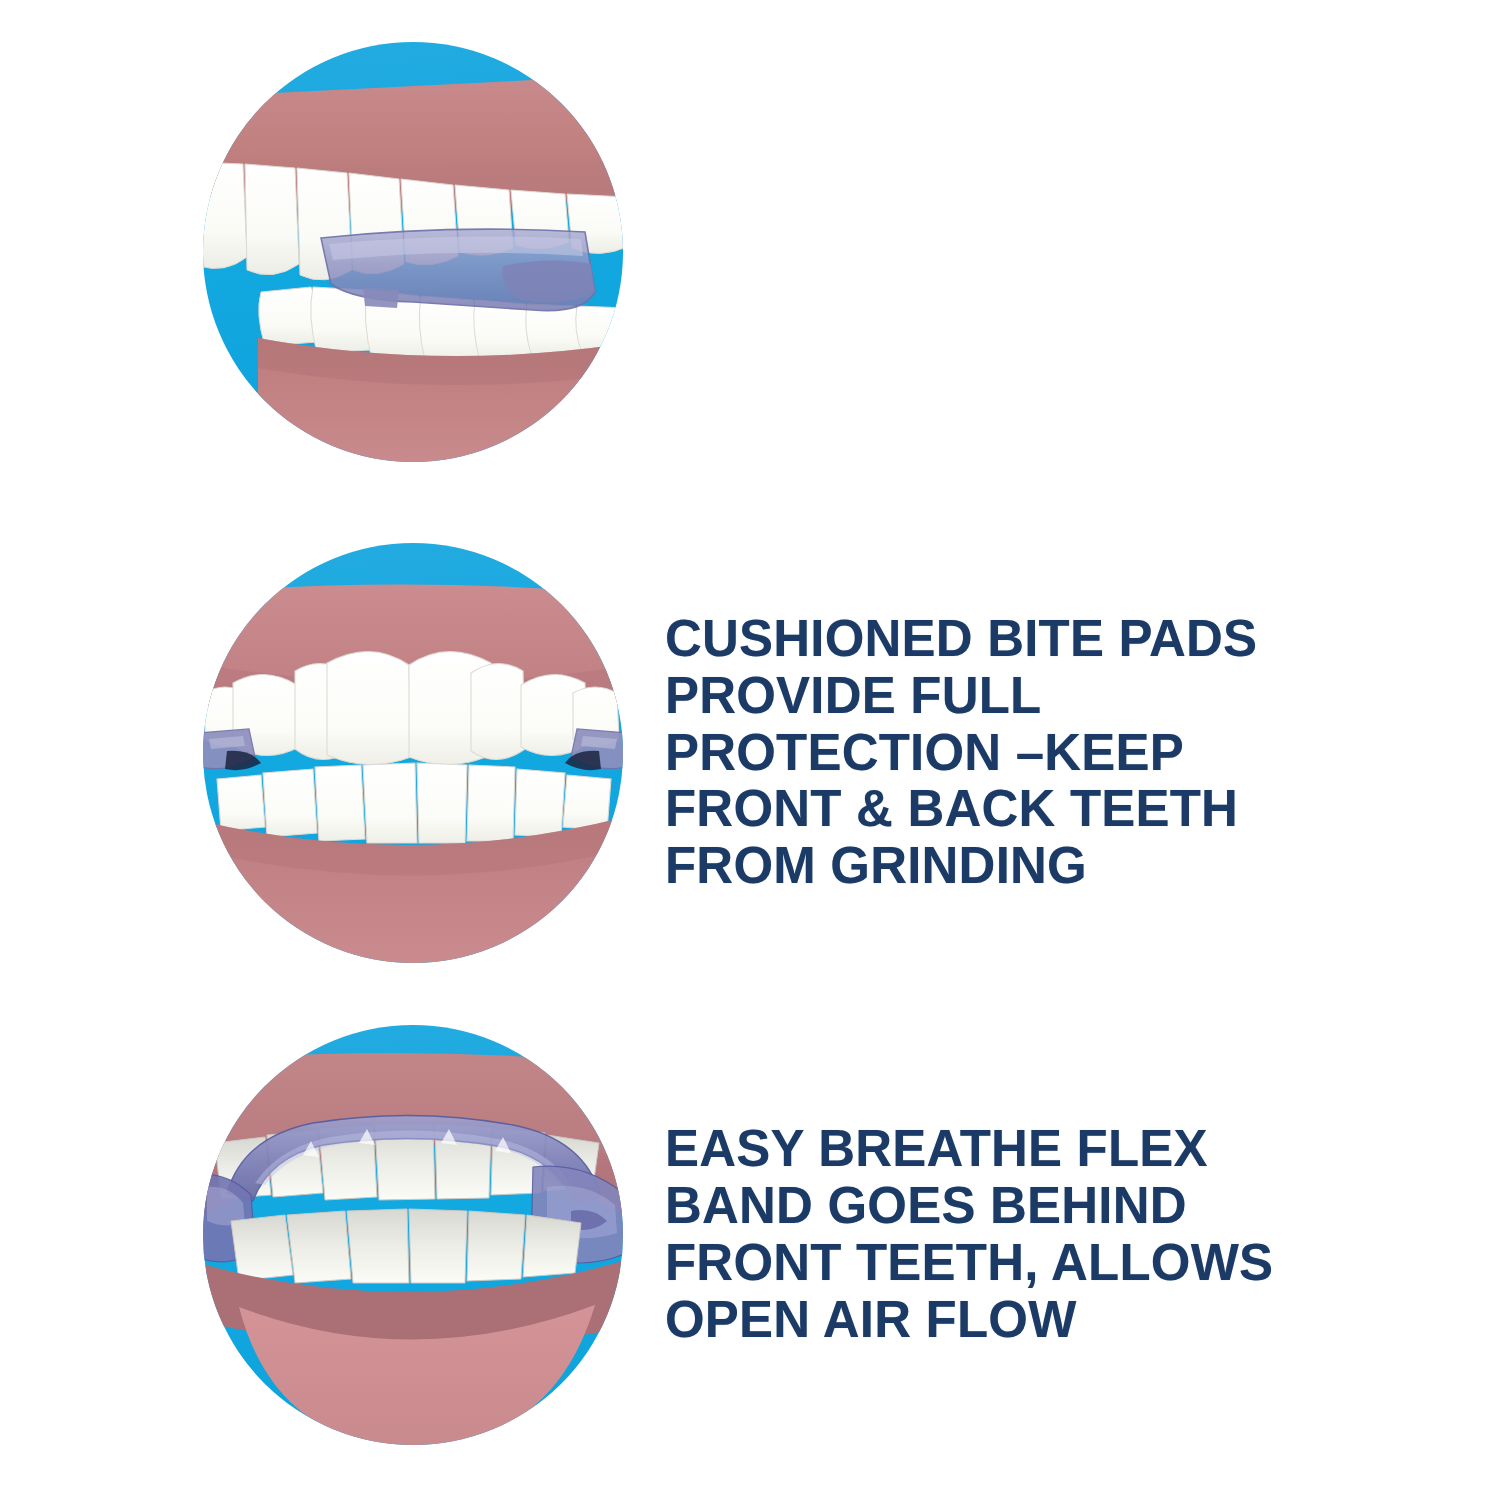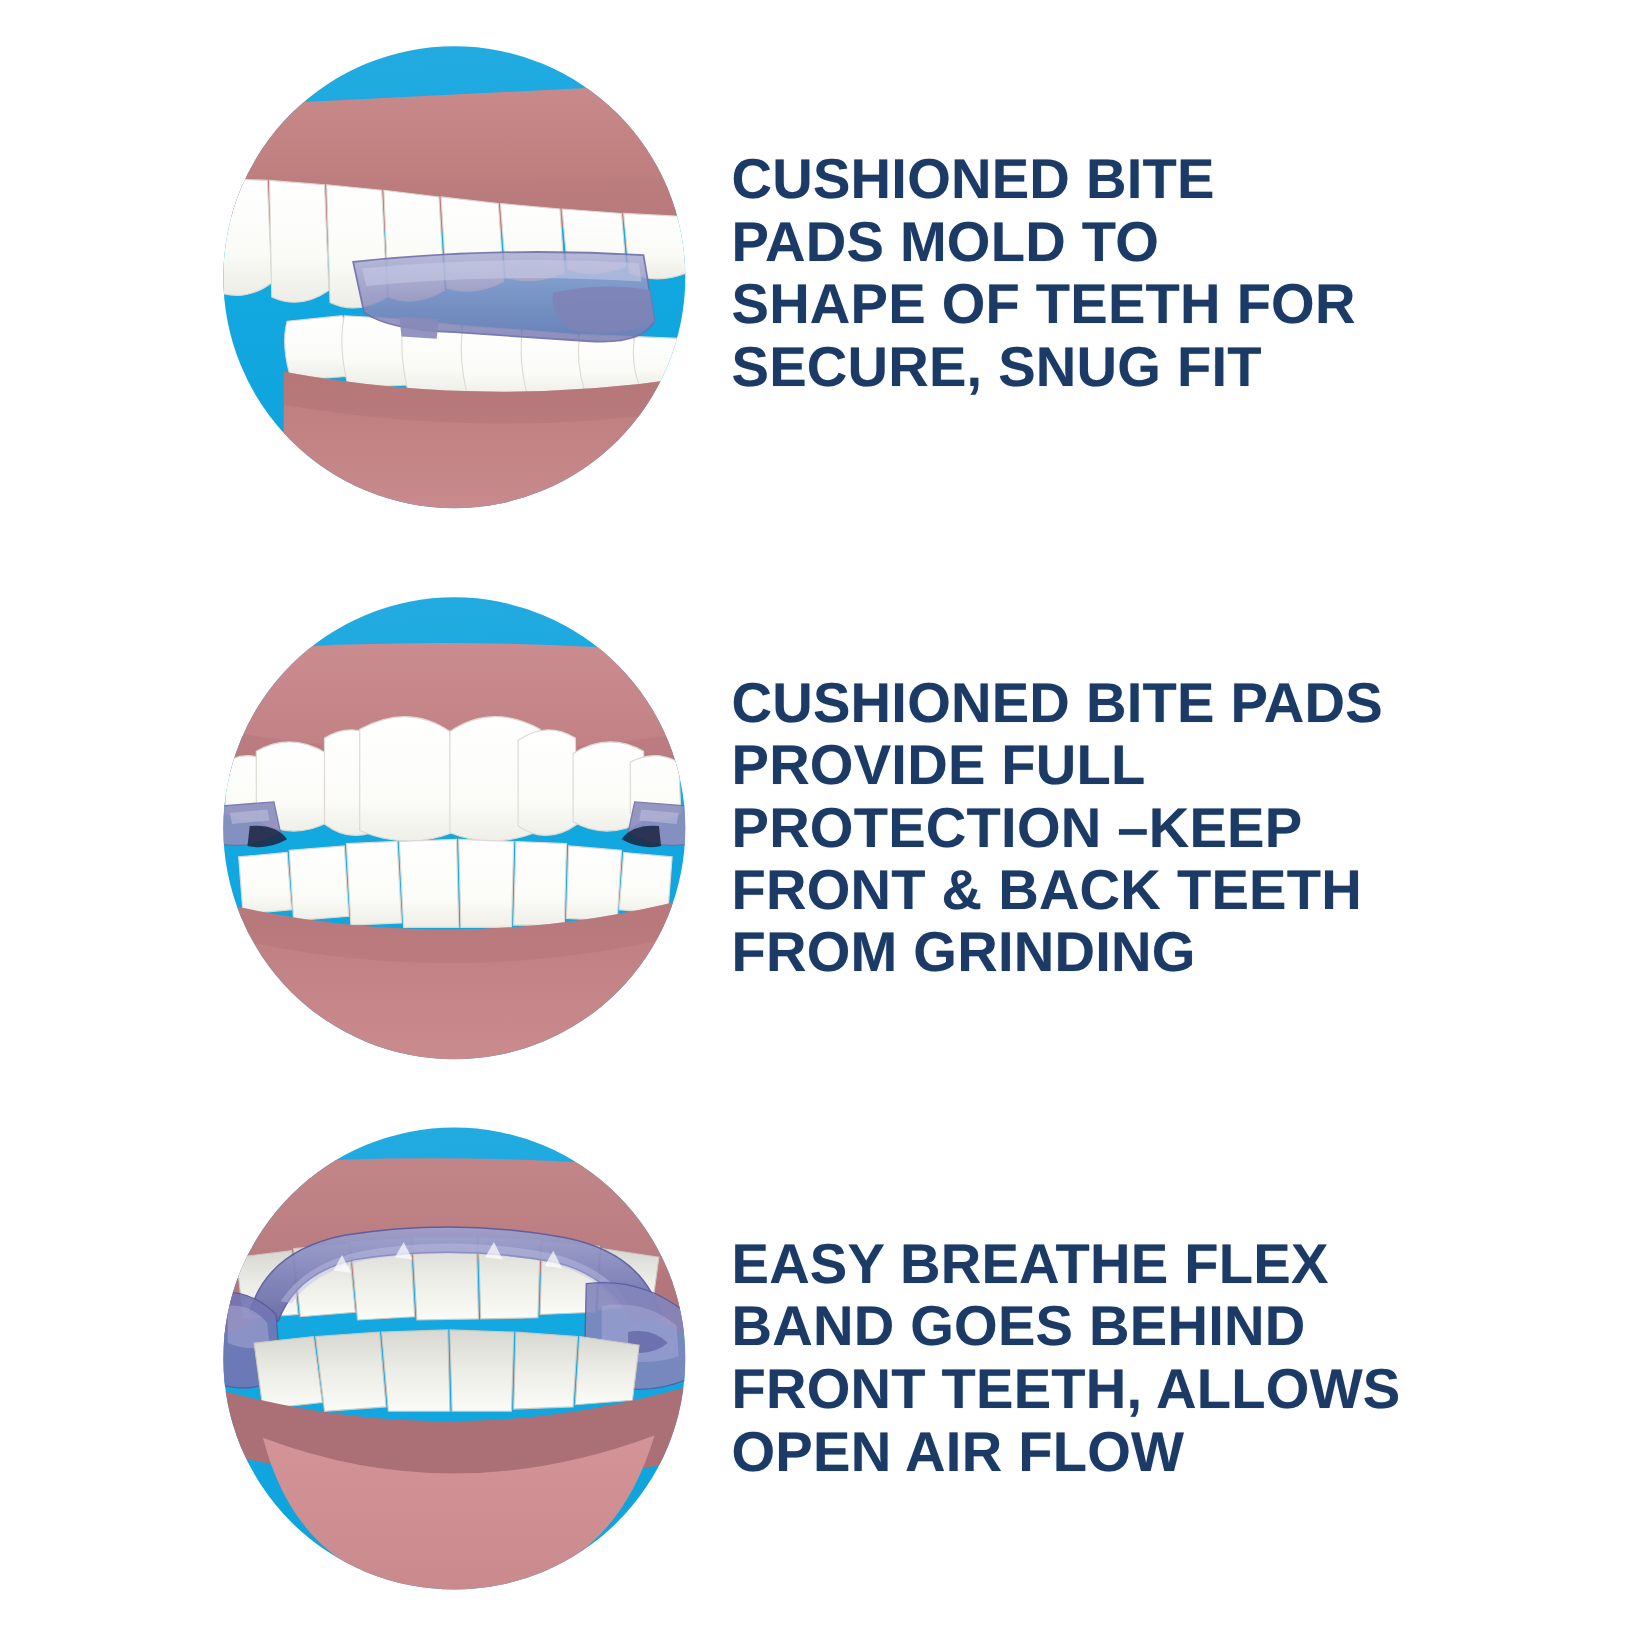--- a/index.html
+++ b/index.html
@@ -129,24 +129,20 @@
 
           <path d="M 126 202 Q 250 190 378 197 L 380 214 Q 250 206 130 218 Z" fill="#C8CAE6" opacity="0.55"></path>
 
           <path d="M 300 224 Q 348 214 388 222 L 392 250 Q 360 266 318 258 Q 296 246 300 224 Z" fill="#7F82B6" opacity="0.85"></path>
 
           <path d="M 160 246 L 196 248 L 194 266 L 162 264 Z" fill="#878AB9" opacity="0.9"></path>
         </g>
       </svg>
     </div>
 
-    <div class="caption" id="caption-0">CUSHIONED BITE
-PADS MOLD TO
-SHAPE OF TEETH FOR
-SECURE, SNUG FIT</div>
   </div>
 
   <div class="feature-row" id="feature-row-1">
 
     <div class="illustration">
       <svg viewBox="0 0 420 420" xmlns="http://www.w3.org/2000/svg">
         <defs>
           <linearGradient id="gumC" x1="0" y1="0" x2="0" y2="1">
             <stop offset="0" stop-color="#CB8C8F"></stop>
             <stop offset="1" stop-color="#BC7C80"></stop>

